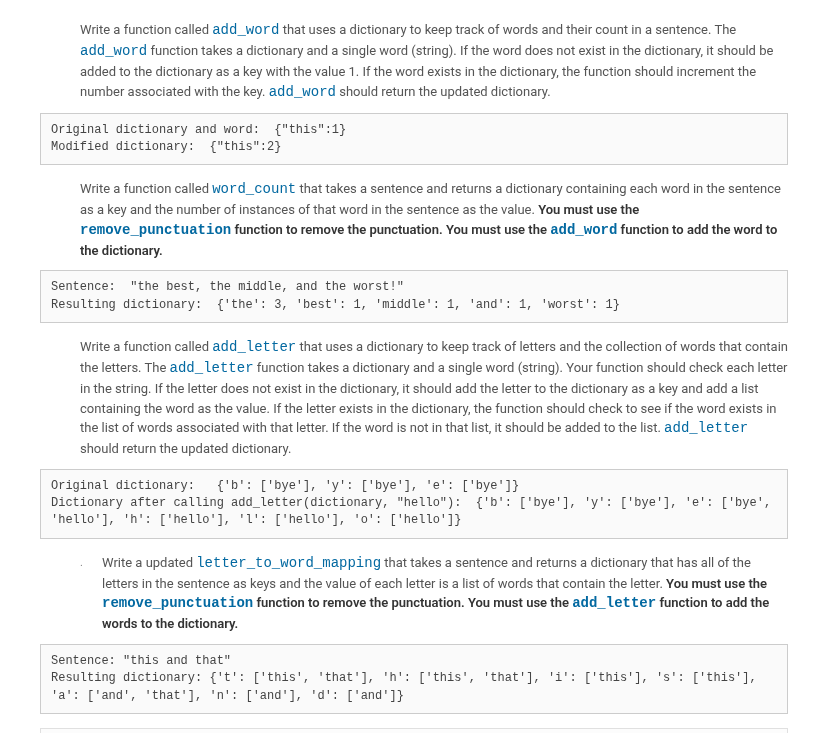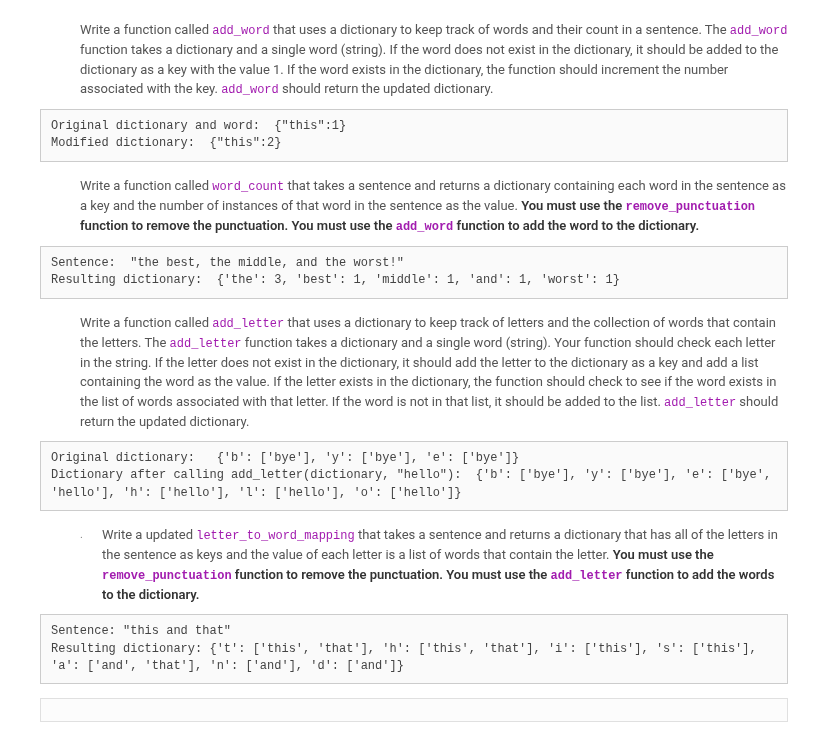--- a/index.html
+++ b/index.html
@@ -16,22 +16,22 @@
       padding: 10px 40px 10px 40px;
     }
     .instruction-block {
       padding: 0 0 0 40px;
       margin: 10px 0;
       line-height: 1.5;
       color: #555;
     }
     .instruction-block .code-inline {
       font-family: "Courier New", Courier, monospace;
-      font-size: 12px;
-      color: #a21caf;
+      font-size: 14px;
+      color: #0369a1;
     }
     .instruction-block b {
       font-weight: 600;
       color: #333;
     }
     .code-box {
       border: 1px solid #ccc;
       background: #fafafa;
       padding: 8px 10px;
       font-family: "Courier New", Courier, monospace;

